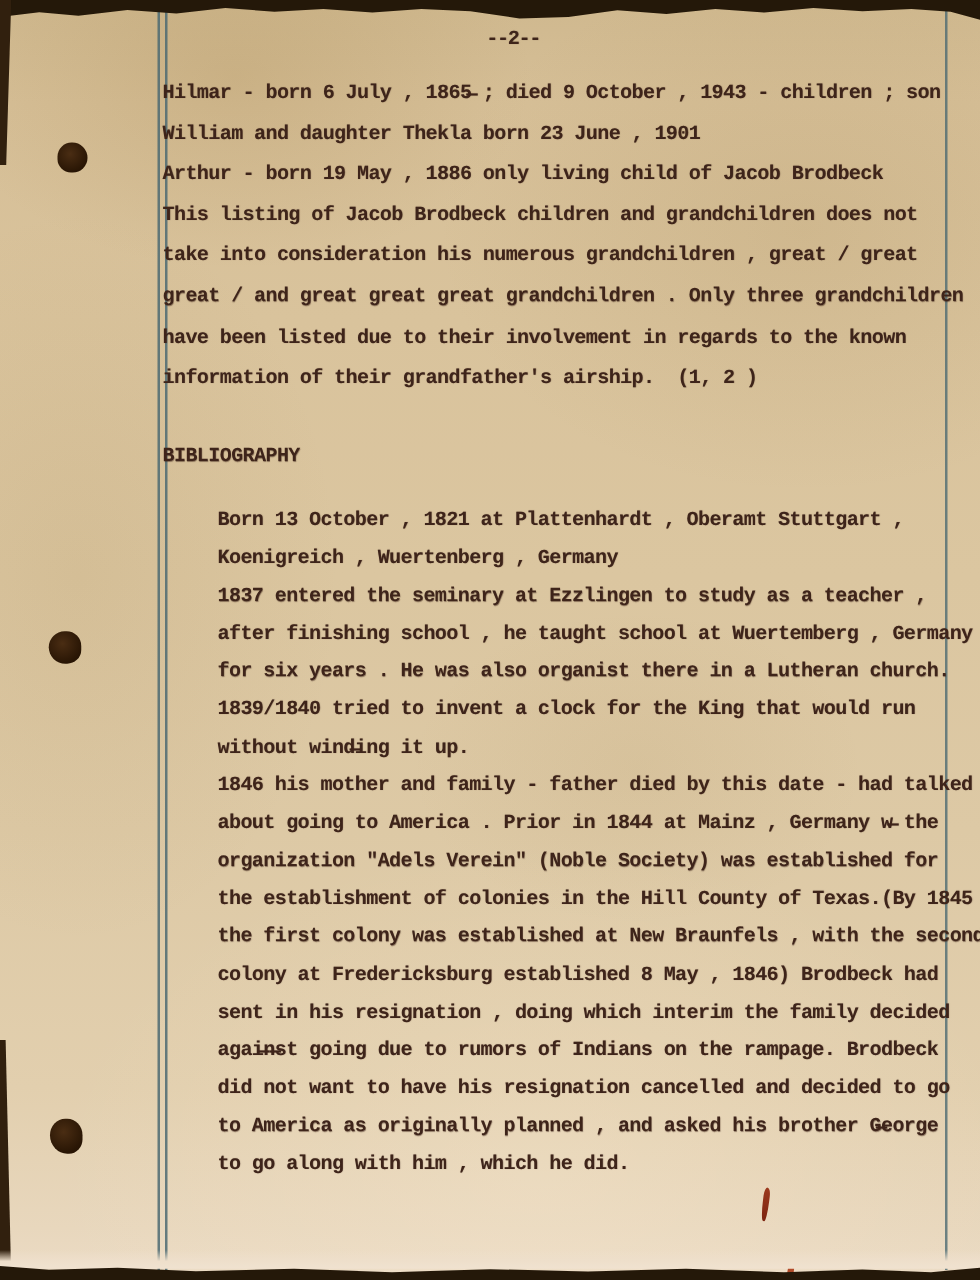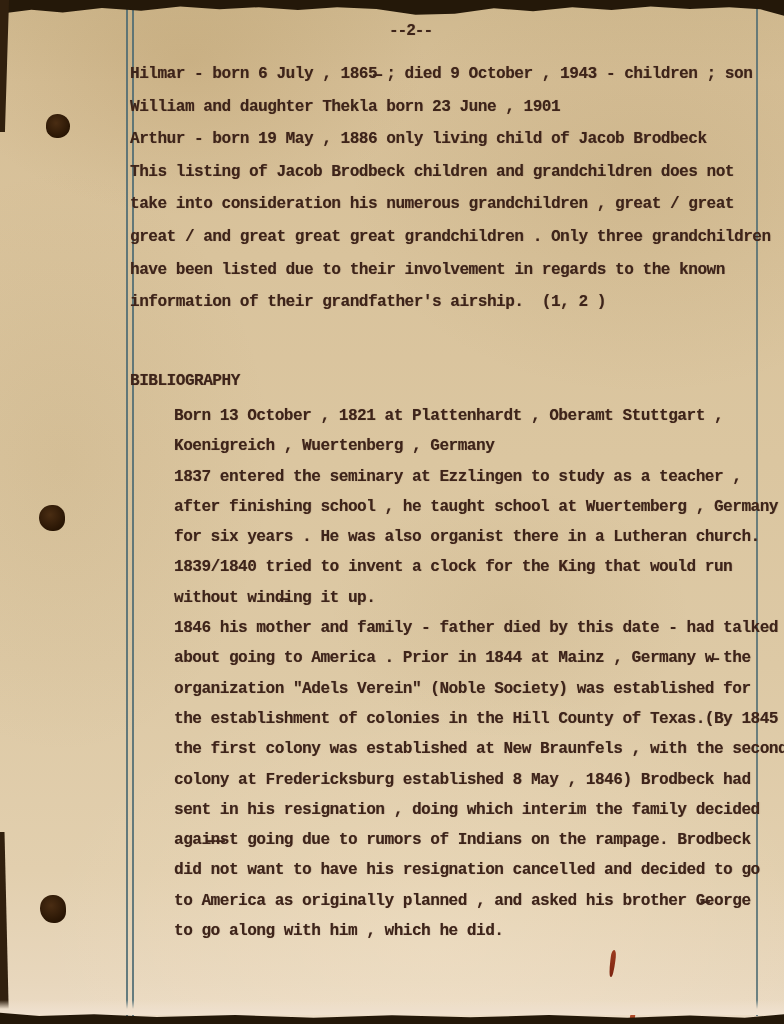--- a/index.html
+++ b/index.html
@@ -91,21 +91,21 @@
     color: var(--ink, #3e241a);
     font-size: 16px;
     font-weight: 700;
     letter-spacing: -0.45px;
     white-space: pre;
     text-shadow: 0.3px 0.3px 0.7px rgba(62,36,26,0.5);
   }
   .page-number { left: 389px; top: 22px; letter-spacing: -1px; }
   .intro-section { left: 130px; top: 65px; }
   .intro-section .typed-line { height: 32.6px; line-height: 19px; }
-  .biblio-heading { left: 130px; top: 356px; margin-top: 16px; }
+  .biblio-heading { left: 130px; top: 356px; }
   .body-section { left: 130px; top: 407px; margin-left: 44px; }
   .body-section .typed-line { height: 30.3px; line-height: 19px; }
 </style>
 </head>
 <body>
 
 <div class="photo">
 
   <div class="paper"></div>
 

